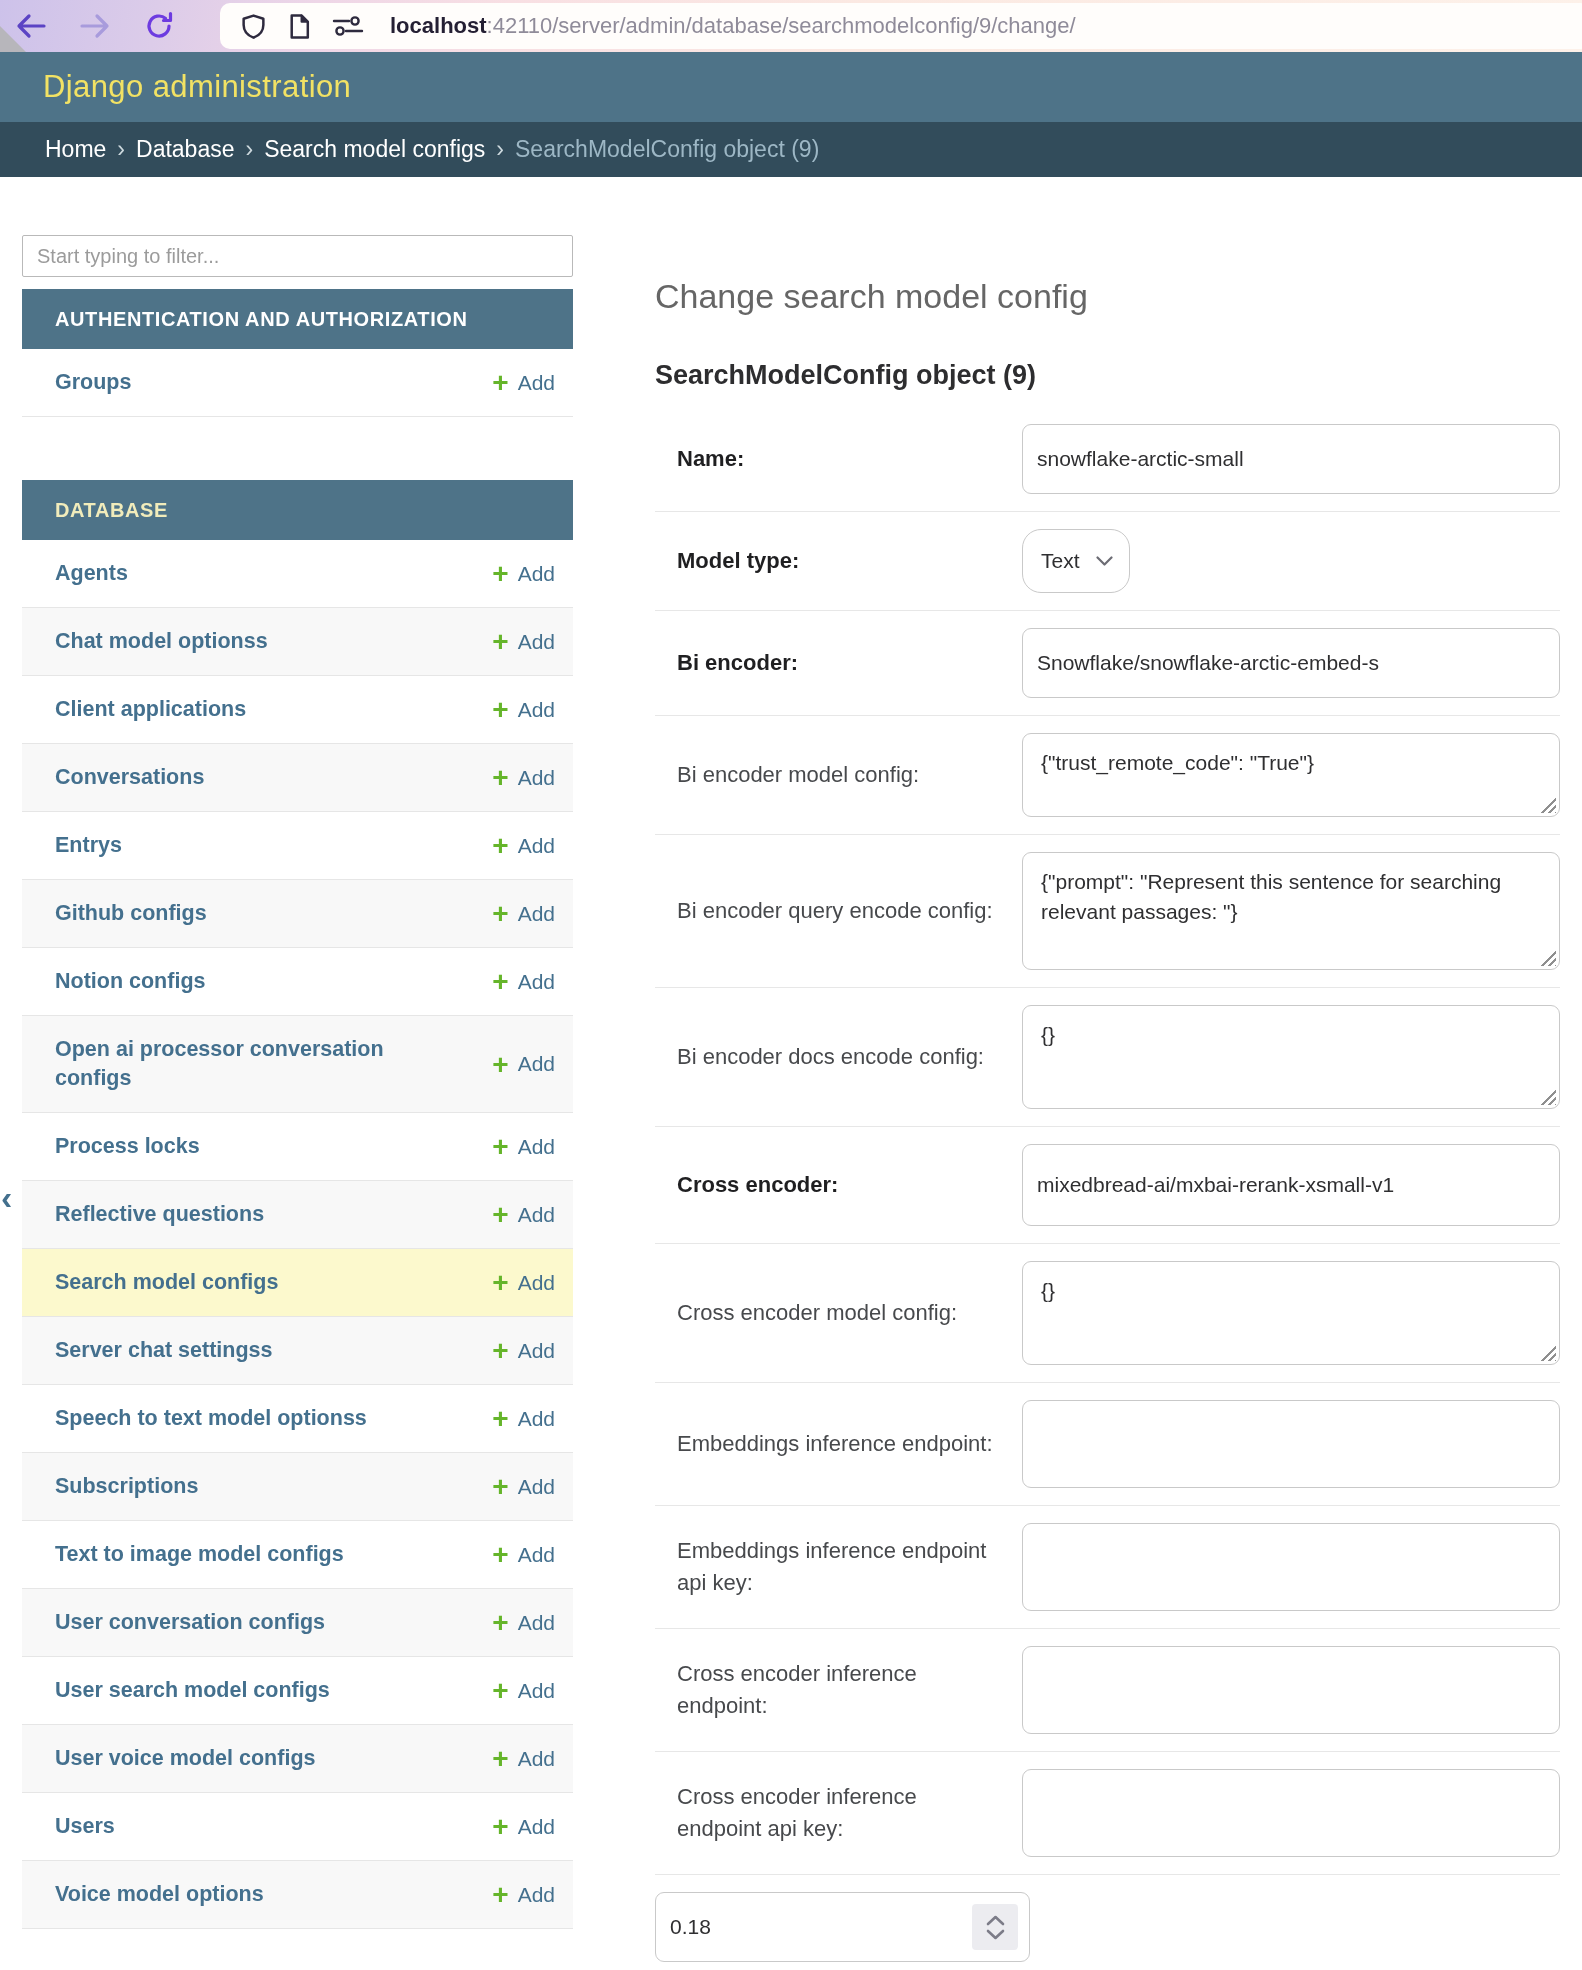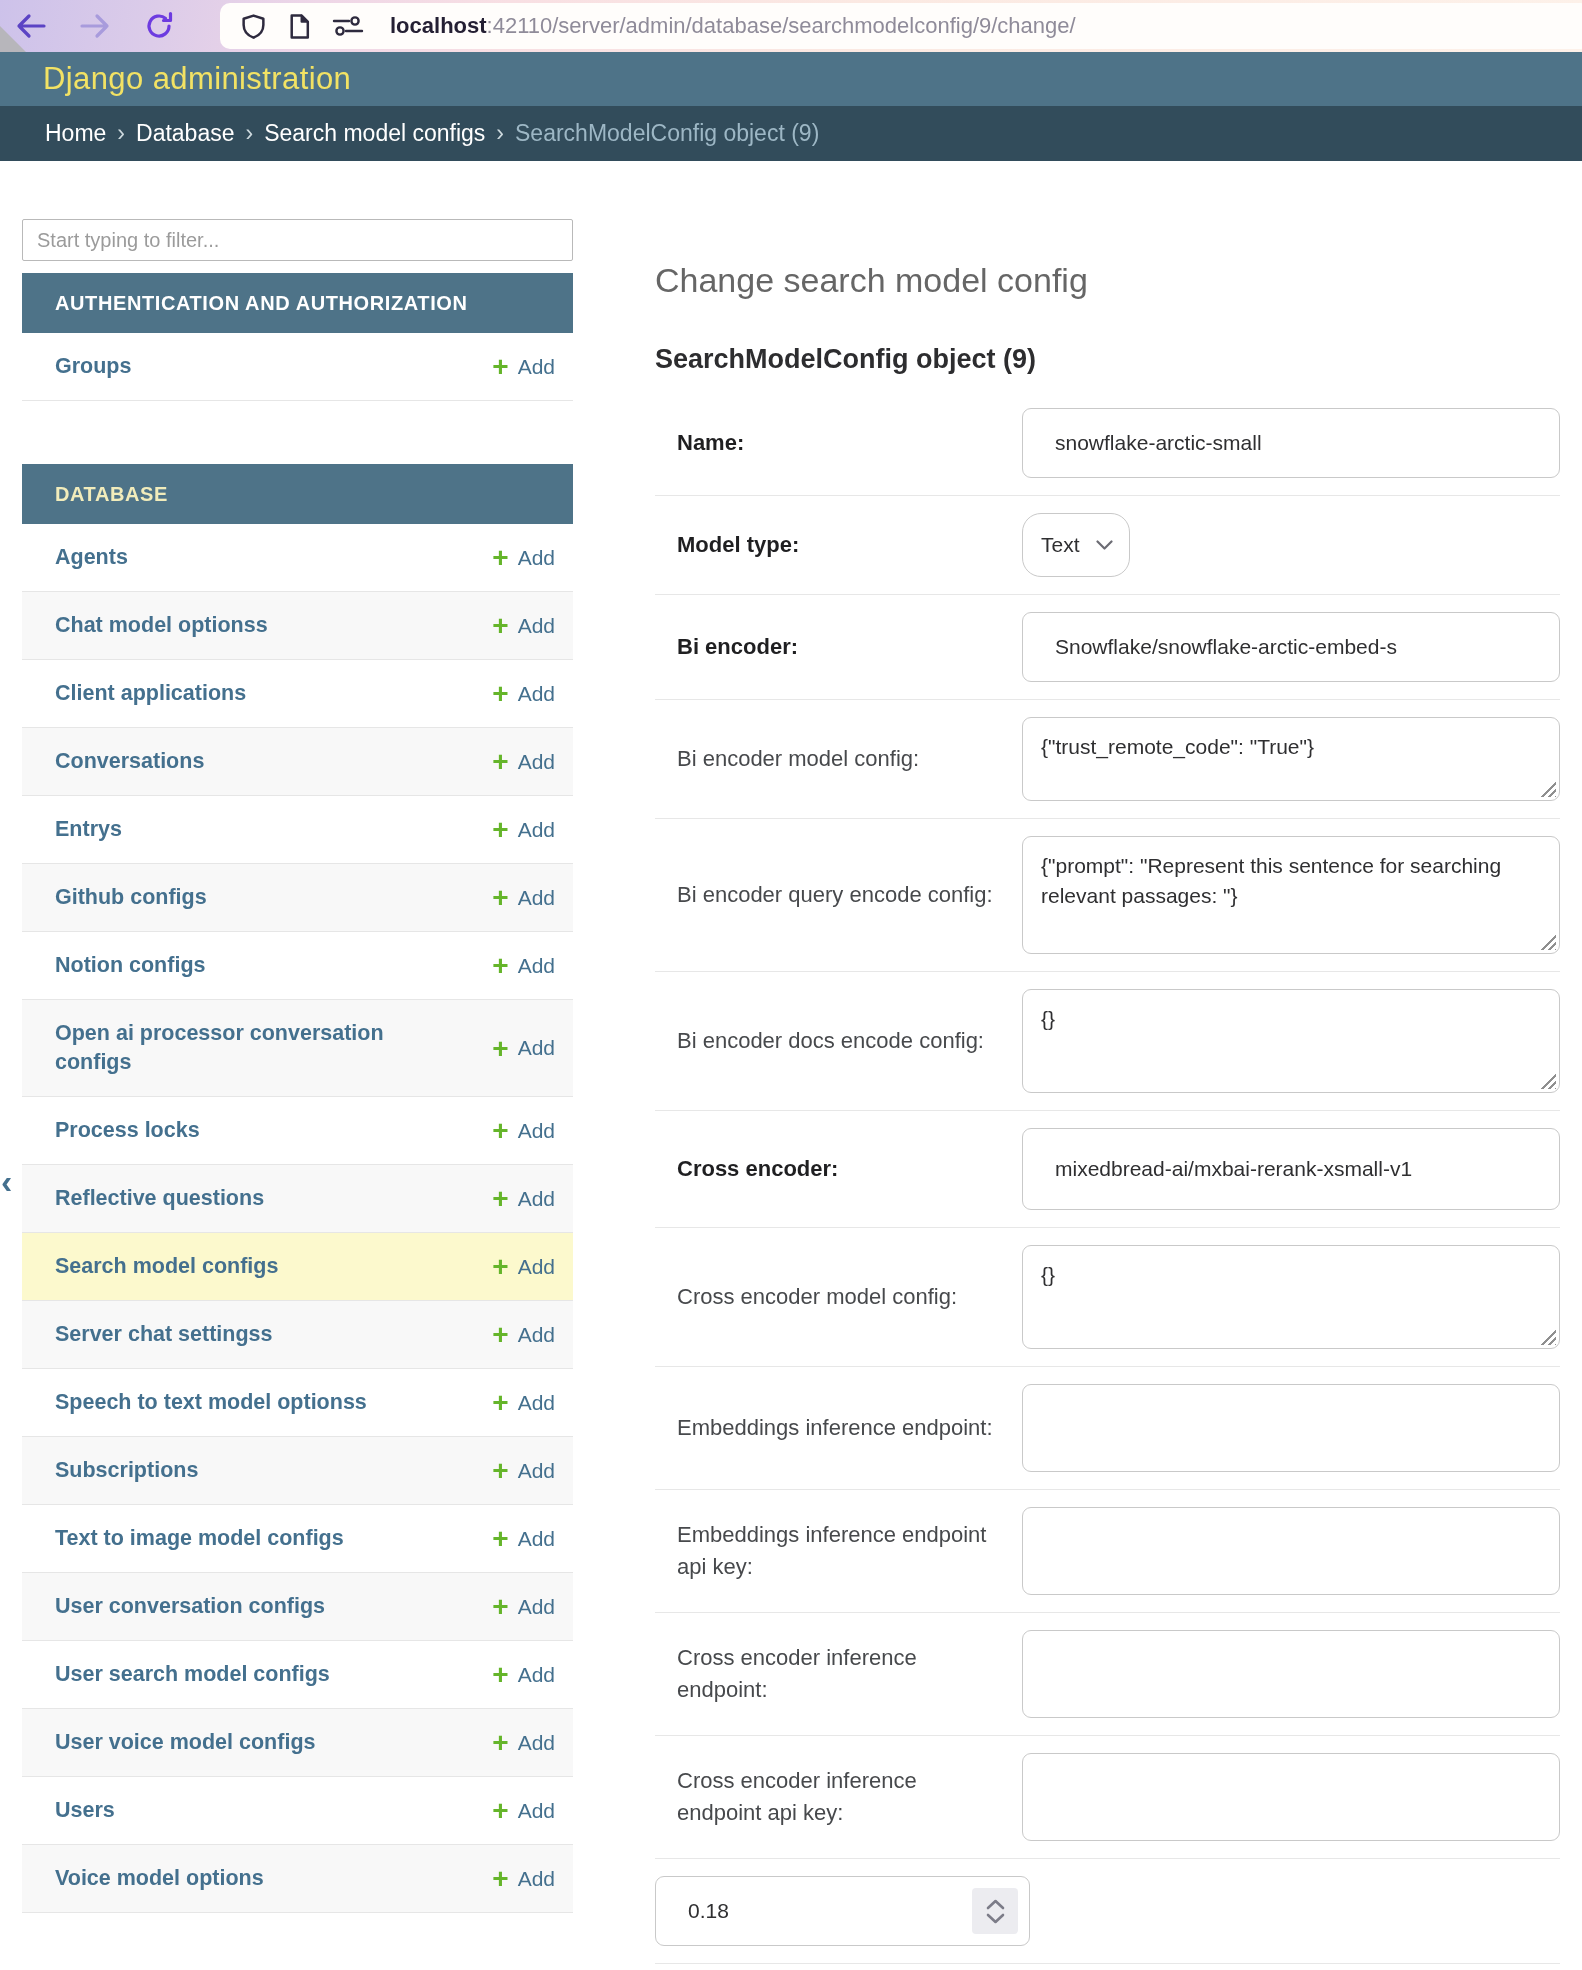--- a/index.html
+++ b/index.html
@@ -15,21 +15,21 @@
   .nav-btn { width:34px; height:34px; margin-right:30px; display:flex; align-items:center;
     justify-content:center; cursor:pointer; flex-shrink:0; }
   .url-bar { flex:1; height:46px; margin-left:14px; margin-right:-8px; background:#fffdfb;
     border-radius:10px; display:flex; align-items:center; padding:0 20px; cursor:text; }
   .url-icon { display:flex; align-items:center; margin-right:20px; flex-shrink:0; }
   .url-text { font-size:22px; margin-left:6px; white-space:nowrap; overflow:hidden; }
   .url-host { color:#241f33; font-weight:700; }
   .url-rest { color:#8f8b99; }
 
   
-  .app-header { height:54px; background:#4e7388; display:flex; align-items:center; padding-left:43px; }
+  .app-header { height:70px; background:#4e7388; display:flex; align-items:center; padding-left:43px; }
   .app-title { color:#f2e264; font-size:31px; font-weight:500; letter-spacing:.4px; }
 
   .breadcrumbs { height:55px; background:#324c5b; display:flex; align-items:center;
     padding-left:45px; font-size:23px; gap:11px; }
   .bc-link { color:#ffffff; text-decoration:none; }
   .bc-sep { color:#cdd9de; }
   .bc-current { color:#9db7c5; }
 
   
   .content { display:flex; align-items:flex-start; position:relative; }
@@ -60,21 +60,21 @@
   .main { flex:1; min-width:0; padding:100px 22px 0 82px; }
   .page-title { font-size:34px; color:#666666; font-weight:400; }
   .object-title { font-size:27px; font-weight:700; color:#2d2d2f; margin-top:44px; }
   .form { margin-top:16px; }
   .frow { display:flex; align-items:center; padding:17px 0; border-bottom:1px solid #e7e7e7; }
   .flabel { width:367px; flex-shrink:0; font-size:22px; color:#47494c; line-height:1.45;
     padding-left:22px; padding-right:24px; }
   .flabel.req { font-weight:700; color:#1f1f21; }
   .fctrl { flex:1; min-width:0; }
   .fi { width:100%; border:1px solid #c9c9c9; border-radius:9px; font-size:21px;
-    color:#2f2f31; padding:0 32px; font-family:inherit; background:#fff; }
+    color:#2f2f31; padding:0 14px; font-family:inherit; background:#fff; }
   .fselect { display:inline-flex; align-items:center; gap:16px; border:1px solid #c9c9c9;
     border-radius:9px; padding:0 16px 0 18px; font-size:21px; color:#2f2f31; cursor:pointer; }
   .fta { position:relative; width:100%; border:1px solid #c9c9c9; border-radius:9px;
     padding:14px 18px; font-size:21px; color:#2f2f31; line-height:1.45; overflow:hidden; }
   .fta-text { display:block; max-width:480px; }
   .fta-handle { position:absolute; right:3px; bottom:3px; width:17px; height:17px;
     clip-path:polygon(100% 0,100% 100%,0 100%);
     background:repeating-linear-gradient(135deg,transparent 0 3px,#8f8f8f 3px 5px); cursor:nwse-resize; }
   .fnum { position:relative; width:375px; }
   .fnum .fi { padding-right:84px; }

